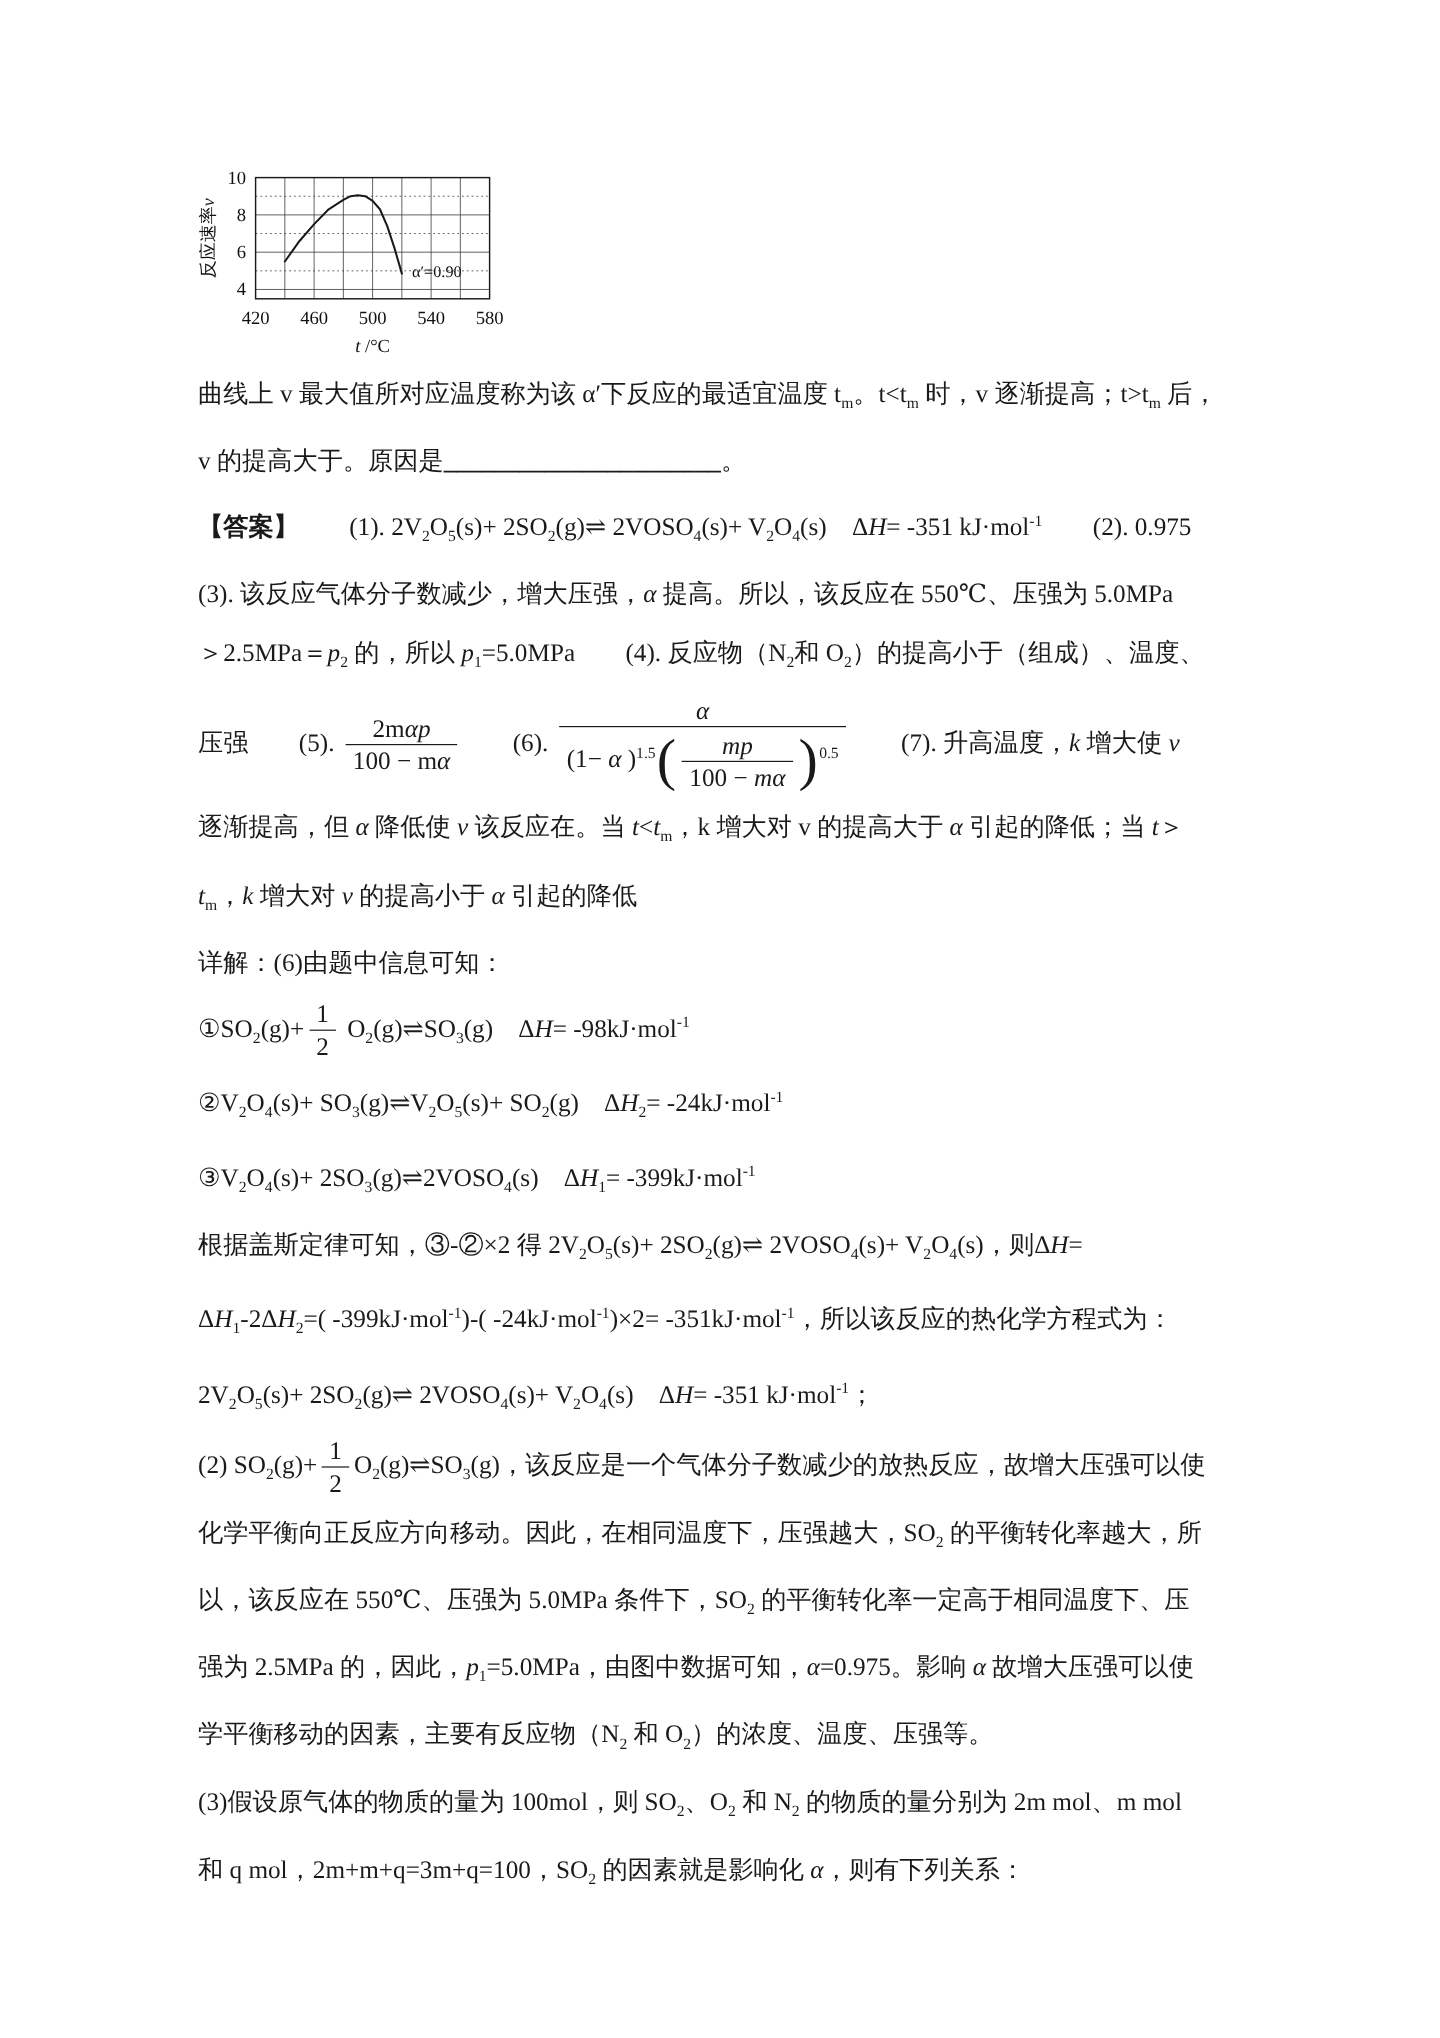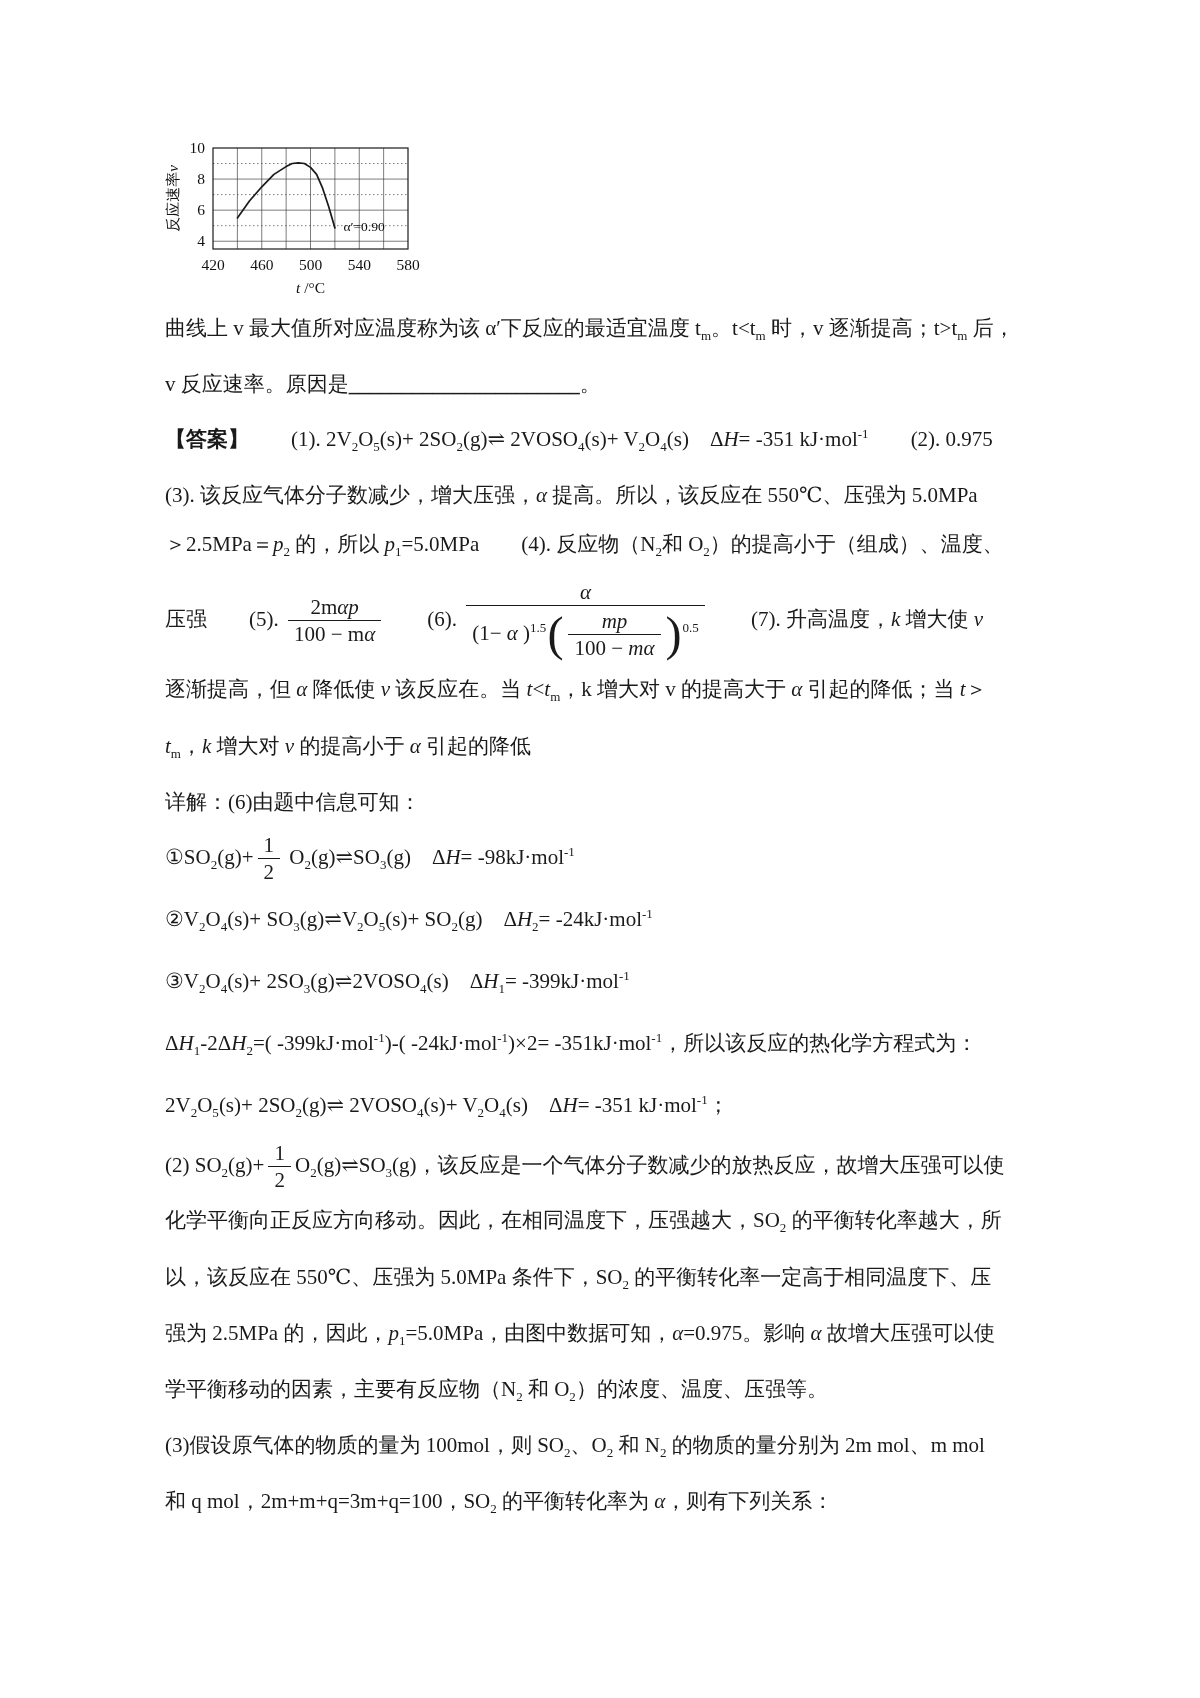--- a/index.html
+++ b/index.html
@@ -65,21 +65,21 @@
           <text x="47" y="79.15384615384616">6</text>
           <text x="47" y="48.07692307692308">8</text>
           <text x="47" y="17">10</text>
         </g>
         <text x="152.5" y="157" font-size="15.5" text-anchor="middle"><tspan font-style="italic">t</tspan><tspan> /°C</tspan></text>
         <text x="20" y="62.5" font-size="15" text-anchor="middle" transform="rotate(-90 20 62.5)"><tspan>反应速率</tspan><tspan font-style="italic">v</tspan></text>
         <text x="185.40625" y="95.24615384615385" font-size="13.5">α′=0.90</text>
       </svg></div>
   <div class="content" id="content">
       <div class="line"><span>曲线上 v 最大值所对应温度称为该 α′下反应的最适宜温度 t</span><sub>m</sub><span>。t&lt;t</span><sub>m</sub><span> 时，v 逐渐提高；t&gt;t</span><sub>m</sub><span> 后，</span></div>
-      <div class="line"><span>v 反应速率。原因是</span><span class="blank">______________________</span><span>。</span></div>
+      <div class="line"><span>v 的提高大于。原因是</span><span class="blank">______________________</span><span>。</span></div>
       <div class="line"><b>【答案】</b><span>　　(1). 2V</span><sub>2</sub><span>O</span><sub>5</sub><span>(s)+ 2SO</span><sub>2</sub><span>(g)⇌ 2VOSO</span><sub>4</sub><span>(s)+ V</span><sub>2</sub><span>O</span><sub>4</sub><span>(s)　Δ</span><i>H</i><span>= -351 kJ·mol</span><sup>-1</sup><span>　　(2). 0.975</span></div>
       <div class="line"><span>(3). 该反应气体分子数减少，增大压强，</span><i>α</i><span> 提高。所以，该反应在 550℃、压强为 5.0MPa</span></div>
       <div class="line"><span>＞2.5MPa＝</span><i>p</i><sub>2</sub><span> 的，所以 </span><i>p</i><sub>1</sub><span>=5.0MPa　　(4). 反应物（N</span><sub>2</sub><span>和 O</span><sub>2</sub><span>）的提高小于（组成）、温度、</span></div>
       <div class="line"><span>压强　　(5). </span><span class="frac">
           <span class="num"><span>2m</span><i>α</i><i>p</i></span>
           <span class="den"><span>100 − m</span><i>α</i></span>
         </span><span>　　(6). </span><span class="frac">
           <span class="num"><i>α</i></span>
           <span class="den"><span>(1− </span><i>α</i><span> )</span><sup>1.5</sup><span class="bigparen">(</span><span class="frac">
               <span class="num"><i>mp</i></span>
@@ -88,26 +88,27 @@
         </span><span>　　(7). 升高温度，</span><i>k</i><span> 增大使 </span><i>v</i></div>
       <div class="line"><span>逐渐提高，但 </span><i>α</i><span> 降低使 </span><i>v</i><span> 该反应在。当 </span><i>t</i><span>&lt;</span><i>t</i><sub>m</sub><span>，k 增大对 v 的提高大于 </span><i>α</i><span> 引起的降低；当 </span><i>t</i><span>＞</span></div>
       <div class="line"><i>t</i><sub>m</sub><span>，</span><i>k</i><span> 增大对 </span><i>v</i><span> 的提高小于 </span><i>α</i><span> 引起的降低</span></div>
       <div class="line"><span>详解：(6)由题中信息可知：</span></div>
       <div class="line"><span>①SO</span><sub>2</sub><span>(g)+</span><span class="frac">
           <span class="num"><span>1</span></span>
           <span class="den"><span>2</span></span>
         </span><span> O</span><sub>2</sub><span>(g)⇌SO</span><sub>3</sub><span>(g)　Δ</span><i>H</i><span>= -98kJ·mol</span><sup>-1</sup></div>
       <div class="line"><span>②V</span><sub>2</sub><span>O</span><sub>4</sub><span>(s)+ SO</span><sub>3</sub><span>(g)⇌V</span><sub>2</sub><span>O</span><sub>5</sub><span>(s)+ SO</span><sub>2</sub><span>(g)　Δ</span><i>H</i><sub>2</sub><span>= -24kJ·mol</span><sup>-1</sup></div>
       <div class="line"><span>③V</span><sub>2</sub><span>O</span><sub>4</sub><span>(s)+ 2SO</span><sub>3</sub><span>(g)⇌2VOSO</span><sub>4</sub><span>(s)　Δ</span><i>H</i><sub>1</sub><span>= -399kJ·mol</span><sup>-1</sup></div>
+      <div class="line"><span>根据盖斯定律可知，③-②×2 得 2V</span><sub>2</sub><span>O</span><sub>5</sub><span>(s)+ 2SO</span><sub>2</sub><span>(g)⇌ 2VOSO</span><sub>4</sub><span>(s)+ V</span><sub>2</sub><span>O</span><sub>4</sub><span>(s)，则Δ</span><i>H</i><span>=</span></div>
       <div class="line"><span>Δ</span><i>H</i><sub>1</sub><span>-2Δ</span><i>H</i><sub>2</sub><span>=( -399kJ·mol</span><sup>-1</sup><span>)-( -24kJ·mol</span><sup>-1</sup><span>)×2= -351kJ·mol</span><sup>-1</sup><span>，所以该反应的热化学方程式为：</span></div>
       <div class="line"><span>2V</span><sub>2</sub><span>O</span><sub>5</sub><span>(s)+ 2SO</span><sub>2</sub><span>(g)⇌ 2VOSO</span><sub>4</sub><span>(s)+ V</span><sub>2</sub><span>O</span><sub>4</sub><span>(s)　Δ</span><i>H</i><span>= -351 kJ·mol</span><sup>-1</sup><span>；</span></div>
       <div class="line"><span>(2) SO</span><sub>2</sub><span>(g)+</span><span class="frac">
           <span class="num"><span>1</span></span>
           <span class="den"><span>2</span></span>
         </span><span>O</span><sub>2</sub><span>(g)⇌SO</span><sub>3</sub><span>(g)，该反应是一个气体分子数减少的放热反应，故增大压强可以使</span></div>
       <div class="line"><span>化学平衡向正反应方向移动。因此，在相同温度下，压强越大，SO</span><sub>2</sub><span> 的平衡转化率越大，所</span></div>
       <div class="line"><span>以，该反应在 550℃、压强为 5.0MPa 条件下，SO</span><sub>2</sub><span> 的平衡转化率一定高于相同温度下、压</span></div>
       <div class="line"><span>强为 2.5MPa 的，因此，</span><i>p</i><sub>1</sub><span>=5.0MPa，由图中数据可知，</span><i>α</i><span>=0.975。影响 </span><i>α</i><span> 故增大压强可以使</span></div>
       <div class="line"><span>学平衡移动的因素，主要有反应物（N</span><sub>2</sub><span> 和 O</span><sub>2</sub><span>）的浓度、温度、压强等。</span></div>
       <div class="line"><span>(3)假设原气体的物质的量为 100mol，则 SO</span><sub>2</sub><span>、O</span><sub>2</sub><span> 和 N</span><sub>2</sub><span> 的物质的量分别为 2m mol、m mol</span></div>
-      <div class="line"><span>和 q mol，2m+m+q=3m+q=100，SO</span><sub>2</sub><span> 的平衡转化率为 </span><i>α</i><span>，则有下列关系：</span></div>
+      <div class="line"><span>和 q mol，2m+m+q=3m+q=100，SO</span><sub>2</sub><span> 的因素就是影响化 </span><i>α</i><span>，则有下列关系：</span></div>
     </div>
 </div>
 
 </body></html>

